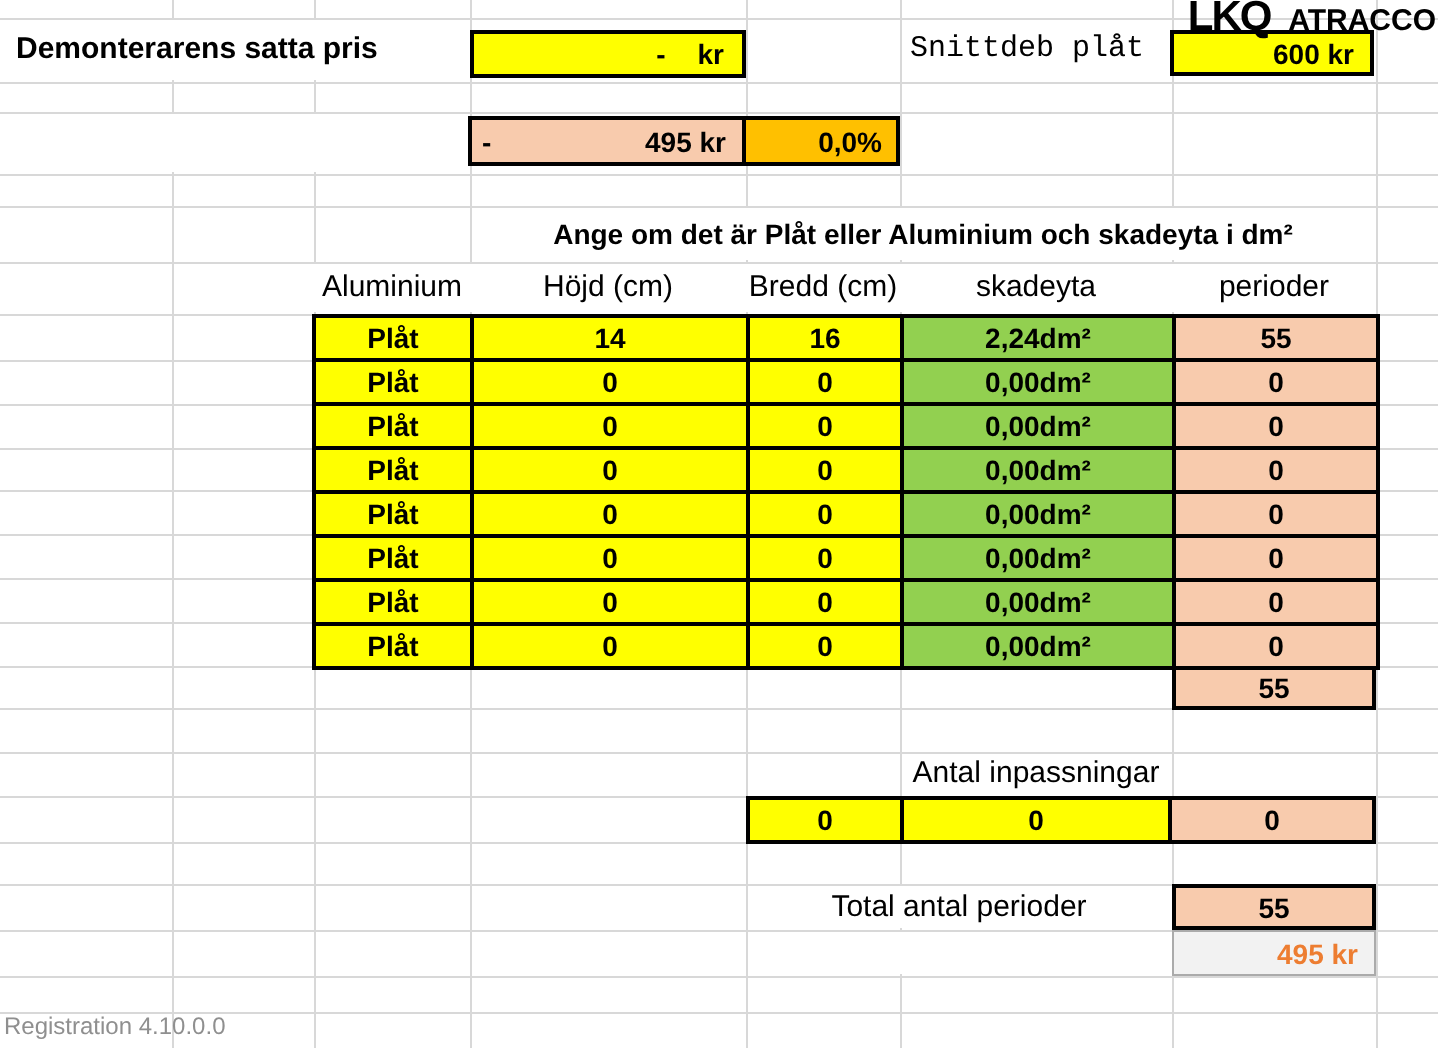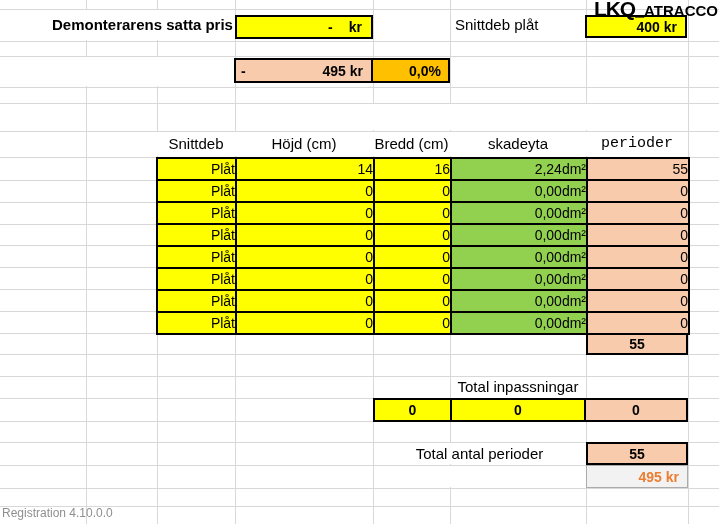--- a/index.html
+++ b/index.html
@@ -5,35 +5,35 @@
   html,body{margin:0;padding:0;background:#fff;}
   #sheet{
     position:relative;width:719px;height:524px;overflow:hidden;background:#fff;
     font-family:"Liberation Sans",sans-serif;color:#000;
   }
   .gl{position:absolute;background:#d8d8d8;}
   .gl.h{left:0;width:719px;height:1px;}
   .gl.v{top:0;height:524px;width:1px;}
   .cover{position:absolute;background:#fff;}
   .lbl{position:absolute;white-space:nowrap;}
-  .bold{font-weight:bold;margin-left:44px;}
+  .bold{font-weight:bold;}
   .field{position:absolute;box-sizing:border-box;border:2px solid #000;font-size:14px;font-weight:bold;display:flex;align-items:center;}
   .yellow{background:var(--yellow);}
   .salmon{background:var(--salmon);}
   .orange{background:var(--orange);}
   .right{justify-content:flex-end;}
   .center{justify-content:center;}
   .logo{position:absolute;top:-3px;right:1px;white-space:nowrap;color:#000;}
   .logo .lkq{font-size:21px;font-weight:900;letter-spacing:-1px;}
   .logo .us{font-size:16px;font-weight:900;}
   .logo .atr{font-size:15px;font-weight:800;letter-spacing:0px;}
   .colhead{position:absolute;top:131px;height:25px;line-height:25px;font-size:15px;text-align:center;}
   #ptable{position:absolute;left:156px;top:157px;border-collapse:collapse;table-layout:fixed;}
   #ptable td{box-sizing:border-box;border:2px solid #000;height:22px;padding:0;
-    font-size:14px;font-weight:normal;text-align:right;vertical-align:middle;}
+    font-size:14px;font-weight:bold;text-align:center;vertical-align:middle;}
   td.c-mat,td.c-h,td.c-b{background:var(--yellow);}
   td.c-area{background:var(--green);}
   td.c-per{background:var(--salmon);}
   .cell{position:absolute;box-sizing:border-box;font-size:14px;font-weight:bold;display:flex;align-items:center;}
   .summary-val{border:2px solid #000;}
   .gray-cell{background:#f2f2f2;border:1px solid #ababab;color:var(--accent);}
   .title{position:absolute;left:235px;top:104px;width:453px;text-align:center;font-weight:bold;font-size:14px;line-height:26px;}
   .version{position:absolute;left:2px;top:506px;font-size:12px;color:#8f8f8f;}
 </style>
 </head>
@@ -79,44 +79,45 @@
       <div class="cover" style="left: 374px; top: 443px; width: 211px; height: 21px;"></div>
       <div class="cover" style="left: 374px; top: 466px; width: 211px; height: 21px;"></div>
     </div>
 
   <div class="lbl bold" style="left:8px;top:9px;height:32px;line-height:32px;font-size:15px;">Demonterarens satta pris</div>
   <div class="field yellow right" style="left:235px;top:15px;width:138px;height:24px;padding-right:9px;">
     <span style="margin-right:16px;">-</span>
     <span>kr</span>
   </div>
 
-  <div class="lbl" style="left:455px;top:9px;height:32px;line-height:32px;font-size:15px;">Snittdeb plåt</div>
+  <div class="lbl" style="left:455px;top:9px;height:32px;line-height:32px;font-size:15px;font-family:Liberation Mono, monospace;">Snittdeb plåt</div>
   <div class="field yellow right" style="left:585px;top:15px;width:102px;height:23px;padding-right:8px;">
-    <span>400 kr</span>
+    <span>600 kr</span>
   </div>
 
   <div class="logo">
     <span class="lkq">LKQ</span><span class="us">_</span><span class="atr">ATRACCO</span>
   </div>
 
   <div class="field salmon" style="left:234px;top:58px;width:139px;height:25px;justify-content:space-between;padding-left:5px;padding-right:8px;">
     <span>-</span>
     <span>495 kr</span>
   </div>
   <div class="field orange right" style="left:371px;top:58px;width:79px;height:25px;padding-right:7px;padding-left:16px;">
     <span>0,0%</span>
   </div>
 
+  <div class="title">Ange om det är Plåt eller Aluminium och skadeyta i dm²</div>
 
   <div id="colheads">
-      <div class="colhead" style="left: 157px; width: 78px;">Snittdeb</div>
+      <div class="colhead" style="left: 157px; width: 78px;">Aluminium</div>
       <div class="colhead" style="left: 235px; width: 138px; text-align: center;">Höjd (cm)</div>
       <div class="colhead" style="left: 373px; width: 77px;">Bredd (cm)</div>
       <div class="colhead" style="left: 450px; width: 136px;">skadeyta</div>
-      <div class="colhead" style="left: 586px; width: 102px; font-family: Liberation Mono, monospace;">perioder</div>
+      <div class="colhead" style="left: 586px; width: 102px;">perioder</div>
     </div>
 
   <table id="ptable">
     <colgroup>
       <col style="width:79px">
         <col style="width:138px">
         <col style="width:77px">
         <col style="width:136px">
         <col style="width:102px">
     </colgroup>
@@ -175,21 +176,21 @@
           <td class="c-h">0</td>
           <td class="c-b">0</td>
           <td class="c-area">0,00dm²</td>
           <td class="c-per">0</td>
         </tr>
       </tbody>
   </table>
 
   <div class="cell salmon summary-val center" style="left:586px;top:333px;width:102px;height:22px;">55</div>
 
-  <div class="lbl" style="left:450px;top:376px;width:136px;height:22px;line-height:22px;font-size:15px;text-align:center;">Total inpassningar</div>
+  <div class="lbl" style="left:450px;top:376px;width:136px;height:22px;line-height:22px;font-size:15px;text-align:center;">Antal inpassningar</div>
   <div class="field yellow center" style="left:373px;top:398px;width:79px;height:24px;">0</div>
   <div class="field yellow center" style="left:450px;top:398px;width:136px;height:24px;">0</div>
   <div class="field salmon center" style="left:584px;top:398px;width:104px;height:24px;">0</div>
 
   <div class="lbl" style="left:373px;top:442px;width:213px;height:23px;line-height:23px;font-size:15px;text-align:center;">Total antal perioder</div>
   <div class="cell salmon summary-val center" style="left:586px;top:442px;width:102px;height:23px;">55</div>
 
   <div class="cell gray-cell right" style="left:586px;top:465px;width:102px;height:23px;padding-right:8px;">495 kr</div>
 
   <div class="version">Registration 4.10.0.0</div>

